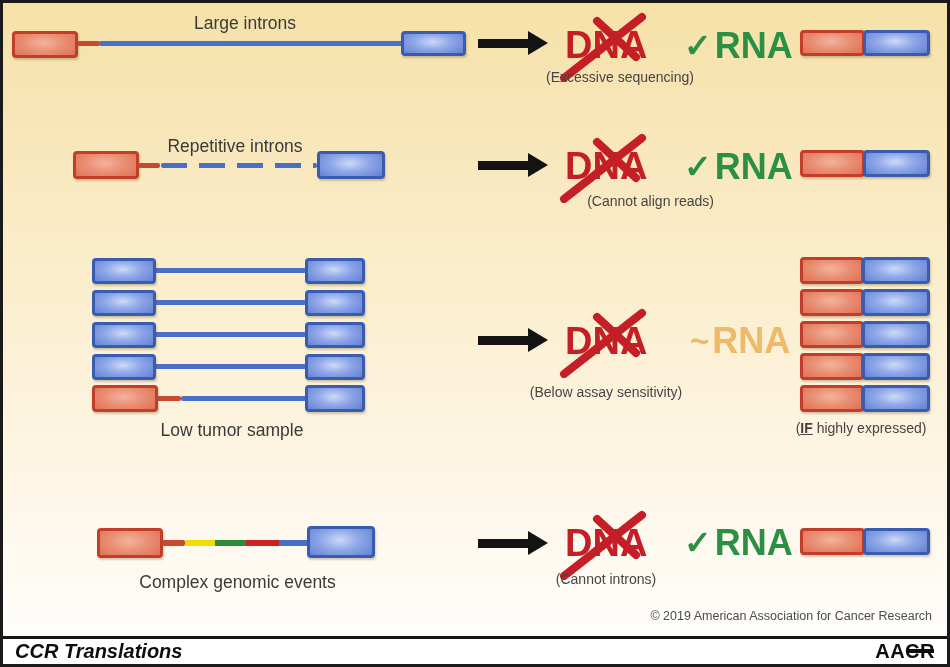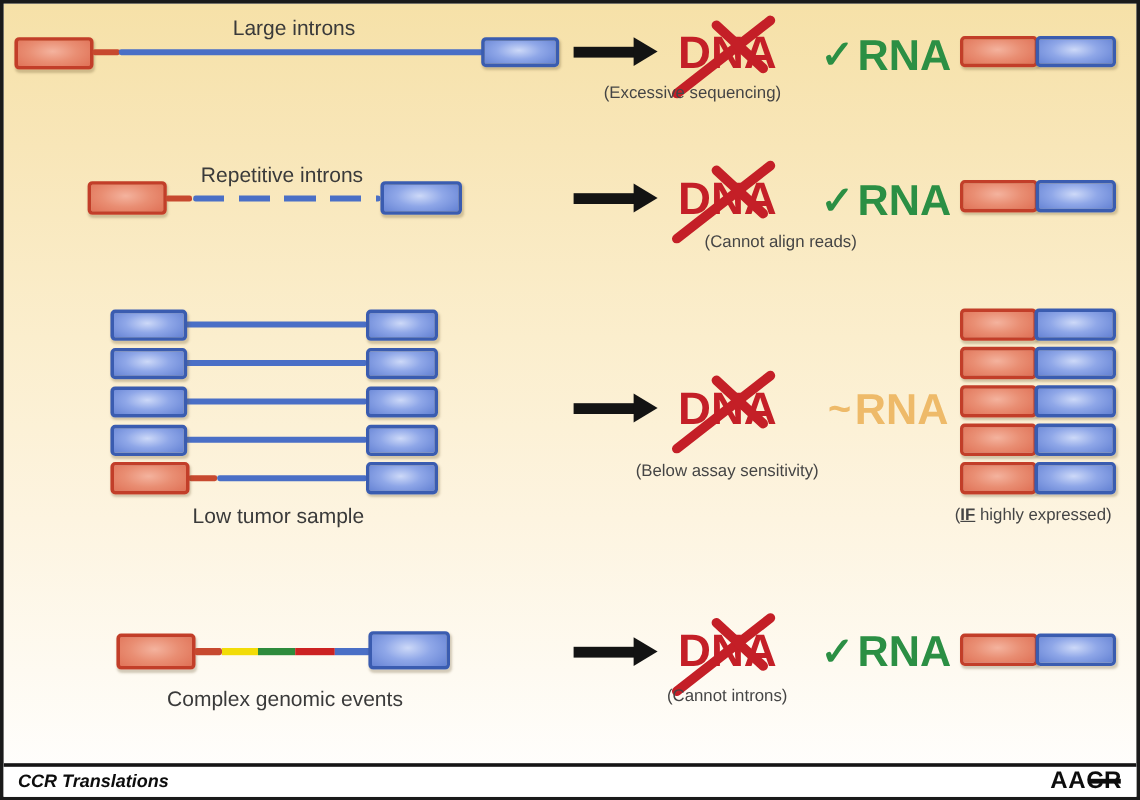--- a/index.html
+++ b/index.html
@@ -33,21 +33,21 @@
   .dna-cross{position:absolute;left:-8px;top:-9px;width:112px;height:70px;pointer-events:none;}
   .rna{position:absolute;display:flex;align-items:center;font-size:36px;font-weight:bold;color:#2b8f44;line-height:40px;}
   .rna .mark{font-size:33px;margin-right:3px;font-weight:bold;}
   .rna.amber{color:#eeba69;}
   .copyright{position:absolute;right:18px;top:609px;font-size:12.5px;color:#4c4c4c;}
   .bottom-bar{
     position:absolute;left:3px;right:3px;bottom:3px;height:25px;background:#ffffff;
     border-top:3px solid #151515;box-sizing:content-box;
     display:flex;align-items:center;justify-content:space-between;padding:0 12px;
   }
-  .journal{font-size:15px;font-weight:bold;font-style:italic;color:#0d0d0d;}
+  .journal{font-size:20px;font-weight:bold;font-style:italic;color:#0d0d0d;}
   .aacr{position:relative;font-size:20px;font-weight:bold;color:#0d0d0d;letter-spacing:.5px;}
   .aacr .bar{position:absolute;right:1px;top:9px;width:27px;height:3.5px;background:#0d0d0d;}
   .u{text-decoration:underline;font-weight:bold;}
 </style>
 </head>
 <body>
 
 <div class="canvas">
   <div class="frame"></div>
 
@@ -69,21 +69,21 @@
         <line x1="7" y1="66" x2="85" y2="5" stroke="#c41f27" stroke-width="8" stroke-linecap="round"></line>
         <line x1="40" y1="9" x2="79" y2="45" stroke="#c41f27" stroke-width="8" stroke-linecap="round"></line>
       </svg>
     </div>
     <div class="rna" style="left:684px;top:26px;">
       <span class="mark">✓</span>
       <span>RNA</span>
     </div>
     <div class="exon red" style="left:800px;top:30px;width:65px;height:26px;"></div>
     <div class="exon blue" style="left:863px;top:30px;width:67px;height:26px;"></div>
-    <div class="note" style="left:469px;top:69px;width:216px;">(Excessive sequencing)</div>
+    <div class="note" style="left:512px;top:69px;width:216px;">(Excessive sequencing)</div>
   </div>
 
   <div>
     <div class="row-label" style="left:150px;top:136px;width:170px;">Repetitive introns</div>
     <div class="exon red" style="left:73px;top:151px;width:66px;height:28px;"></div>
     <div class="stub" style="left:138px;top:163px;width:22px;height:5px;"></div>
     <div class="dashes" style="left:161px;top:163px;width:156px;height:5px;"></div>
     <div class="exon blue" style="left:317px;top:151px;width:68px;height:28px;"></div>
 
     <div class="arrow" style="left:478px;top:153px;">
@@ -188,18 +188,19 @@
     </div>
     <div class="rna" style="left:684px;top:523px;">
       <span class="mark">✓</span>
       <span>RNA</span>
     </div>
     <div class="exon red" style="left:800px;top:528px;width:65px;height:27px;"></div>
     <div class="exon blue" style="left:863px;top:528px;width:67px;height:27px;"></div>
     <div class="note" style="left:498px;top:571px;width:216px;">(Cannot introns)</div>
   </div>
 
+  <div class="copyright">© 2019 American Association for Cancer Research</div>
 
   <div class="bottom-bar">
     <span class="journal">CCR Translations</span>
     <span class="aacr"><span>AACR</span><span class="bar"></span></span>
   </div>
 </div>
 
 </body></html>

